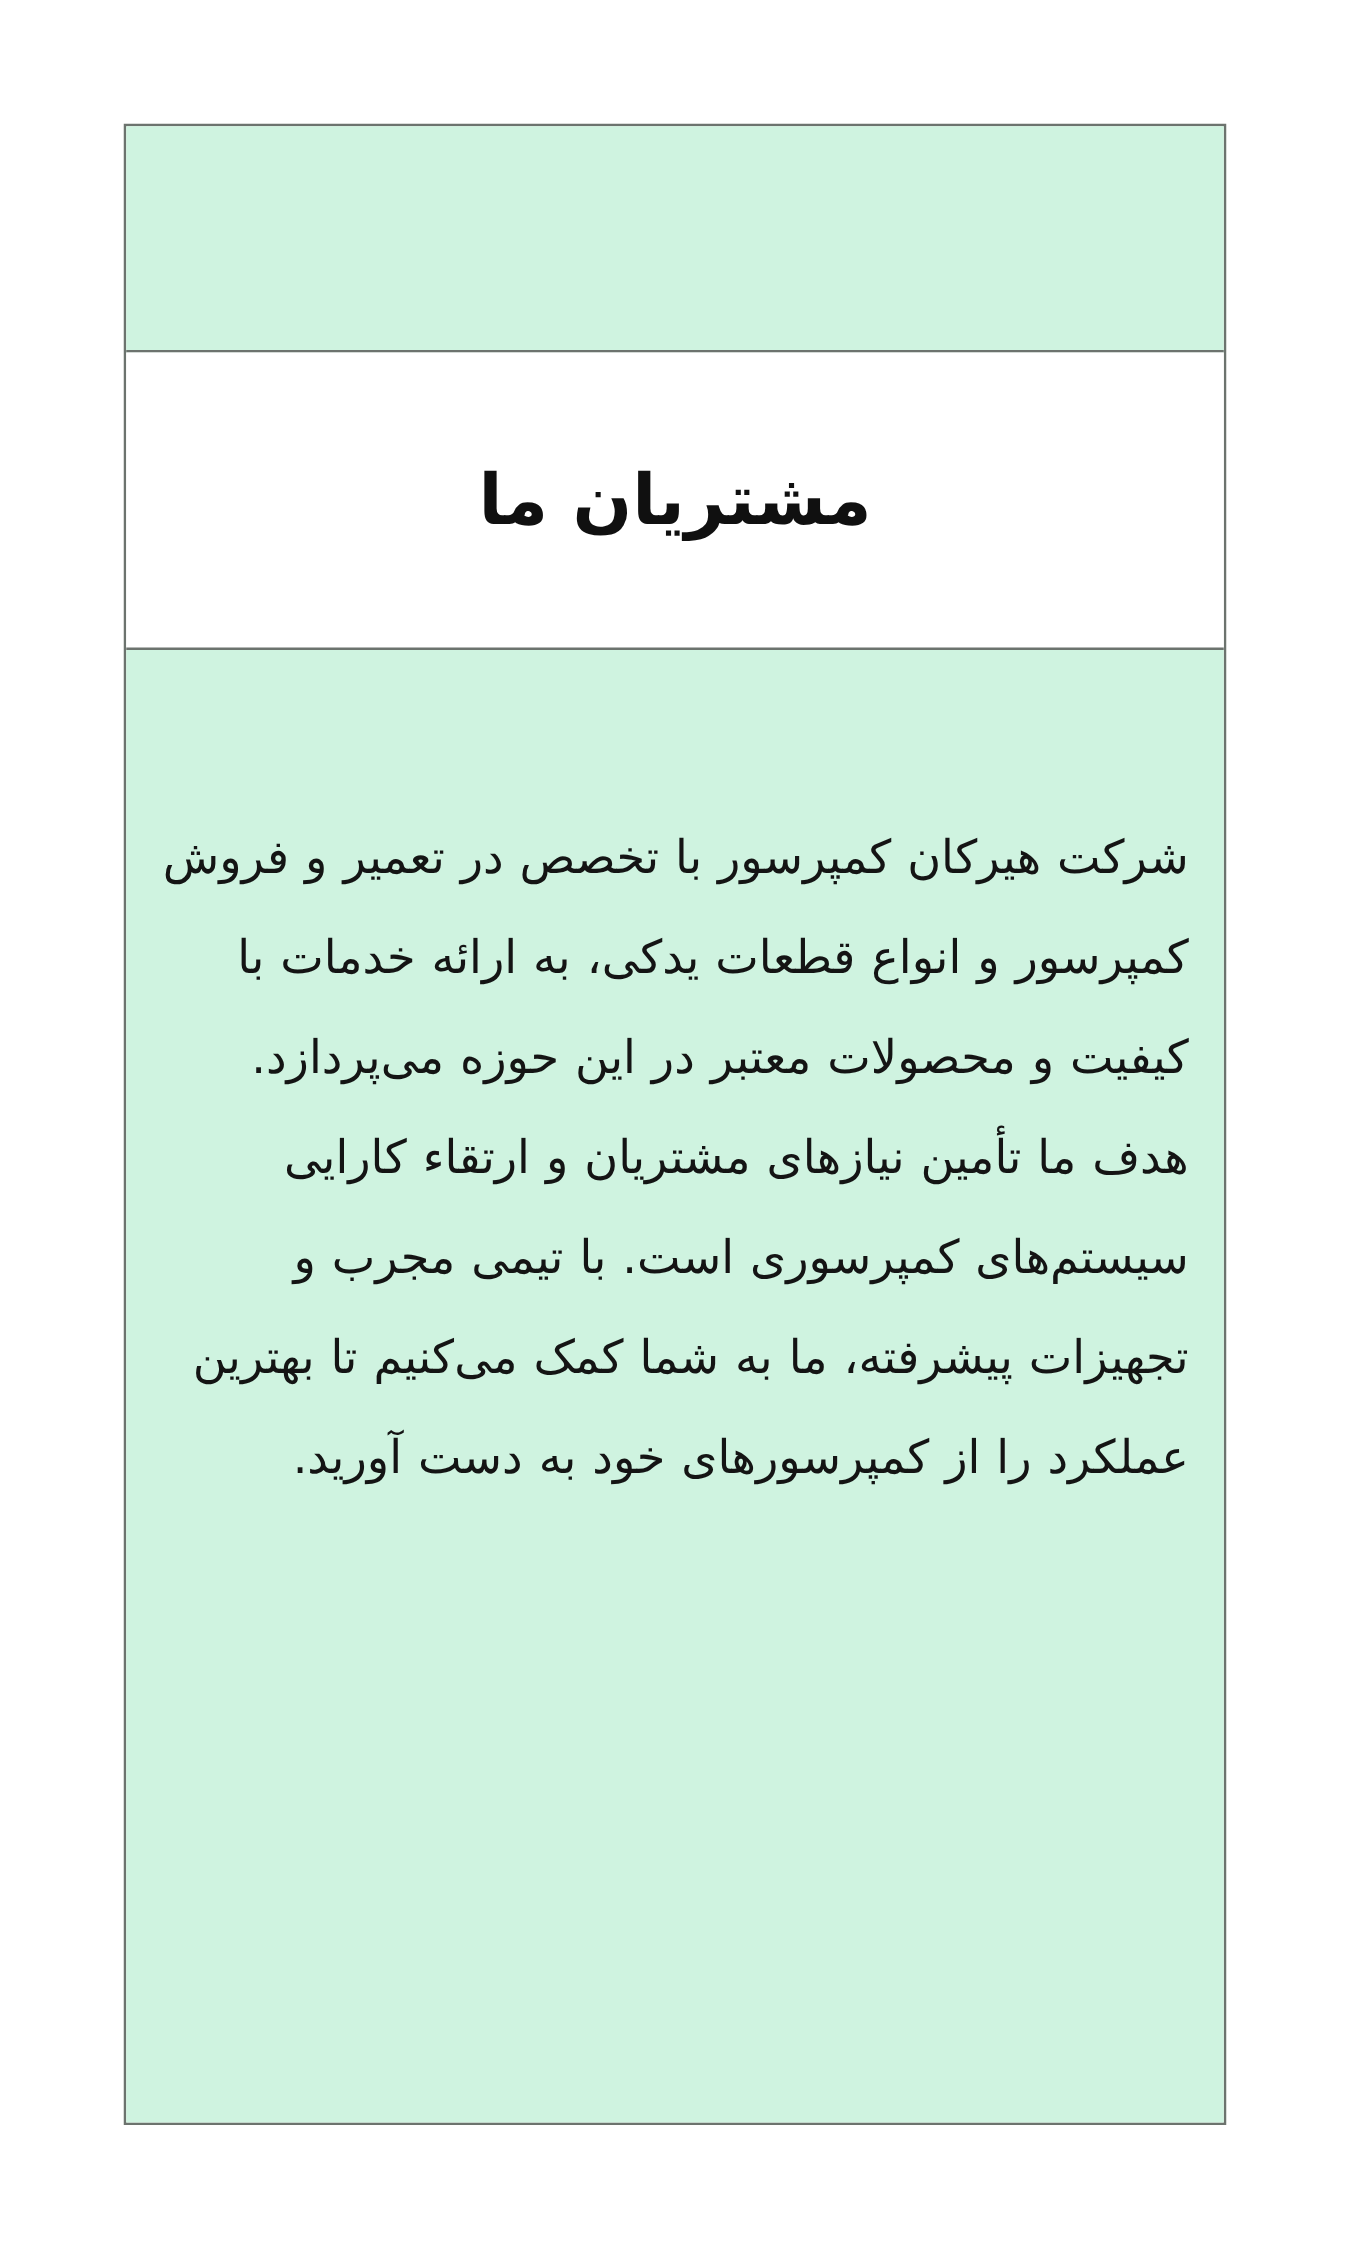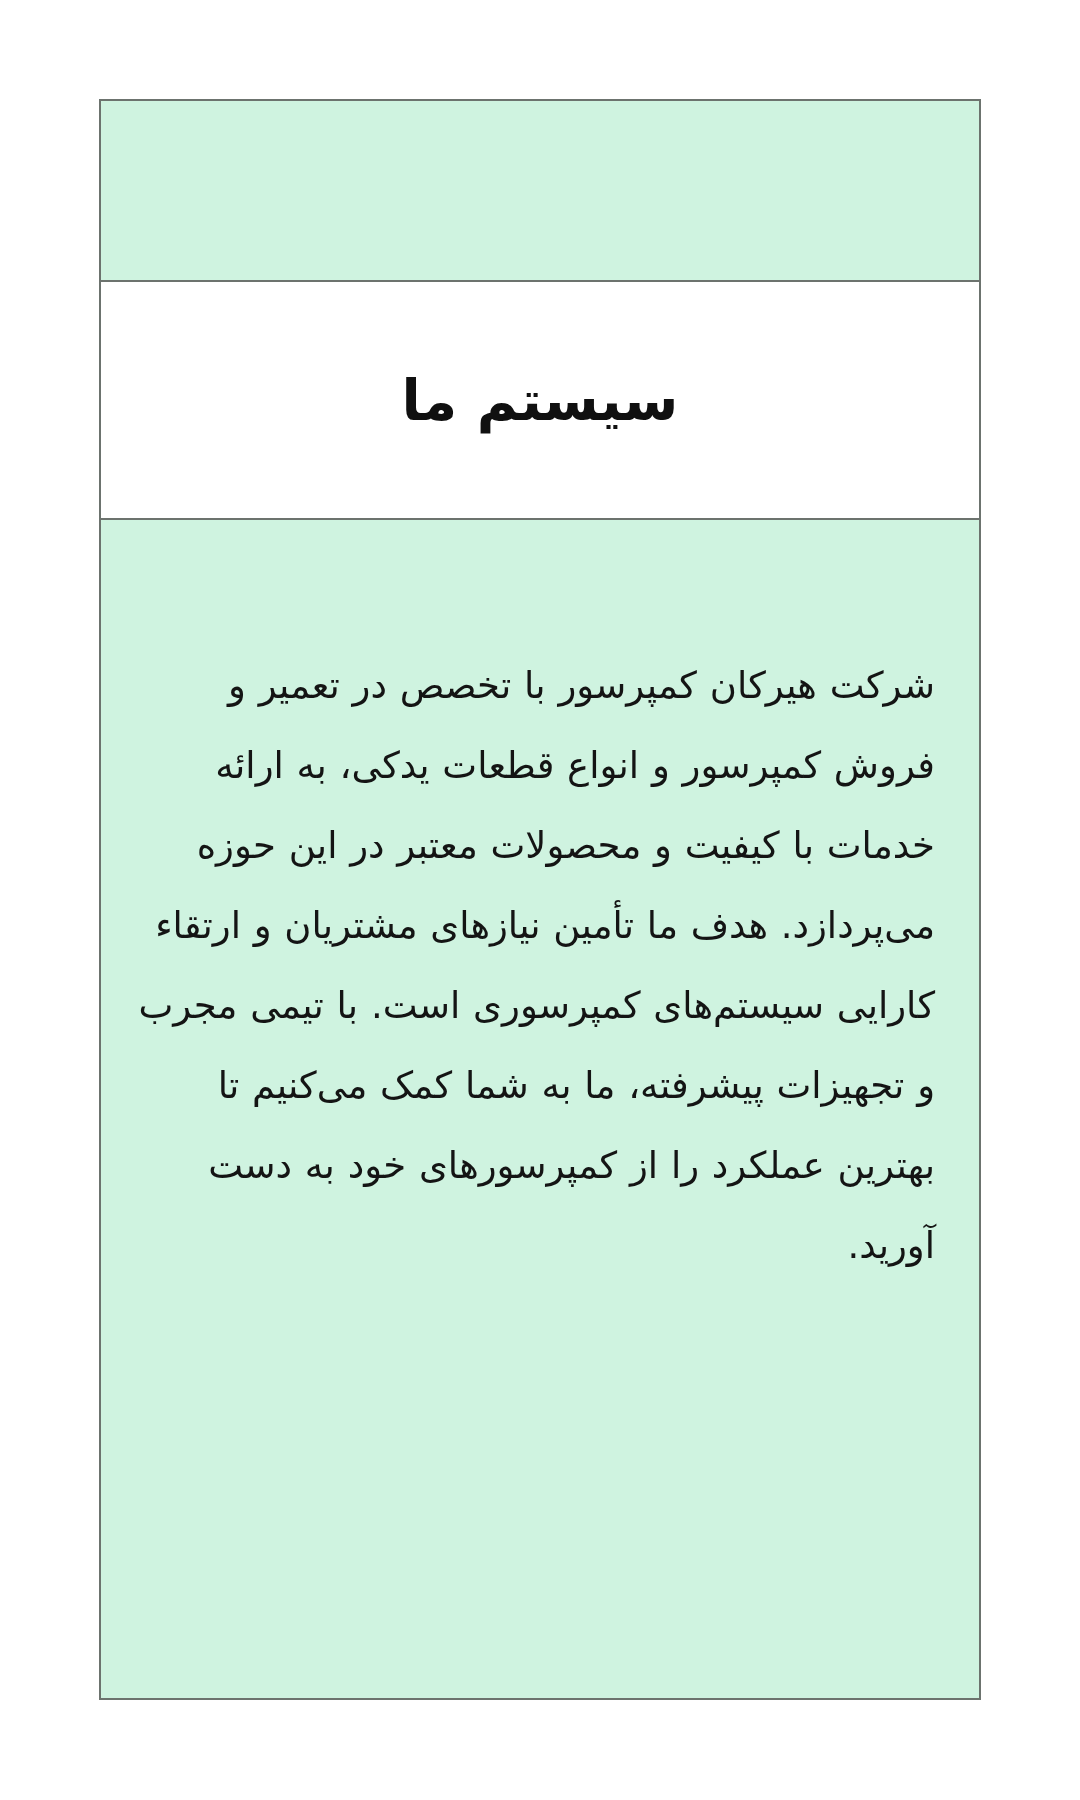--- a/index.html
+++ b/index.html
@@ -47,42 +47,42 @@
     font-size: 56px;
     font-weight: bold;
     color: #101010;
     direction: rtl;
     letter-spacing: 0;
   }
   .body-section {
     flex: 1 1 auto;
     background: #cff3e0;
     box-sizing: border-box;
-    padding: 126px 44px 0 28px;
+    padding: 126px 28px 0 28px;
   }
   .about-text {
     margin: 0;
     direction: rtl;
     text-align: right;
     font-size: 37px;
     line-height: 80px;
     color: #141414;
     word-spacing: 1px;
   }
 </style>
 </head>
 <body>
 
 <div class="page">
   <div class="about-card">
 
     <div class="banner-section"></div>
 
     <div class="title-section">
-      <h1>سیستم ما</h1>
+      <h1>مشتریان ما</h1>
     </div>
 
     <div class="body-section">
       <p class="about-text">شرکت هیرکان کمپرسور با تخصص در تعمیر و فروش کمپرسور و انواع قطعات یدکی، به ارائه خدمات با کیفیت و محصولات معتبر در این حوزه می‌پردازد. هدف ما تأمین نیازهای مشتریان و ارتقاء کارایی سیستم‌های کمپرسوری است. با تیمی مجرب و تجهیزات پیشرفته، ما به شما کمک می‌کنیم تا بهترین عملکرد را از کمپرسورهای خود به دست آورید.</p>
     </div>
 
   </div>
 </div>
 
 </body></html>

